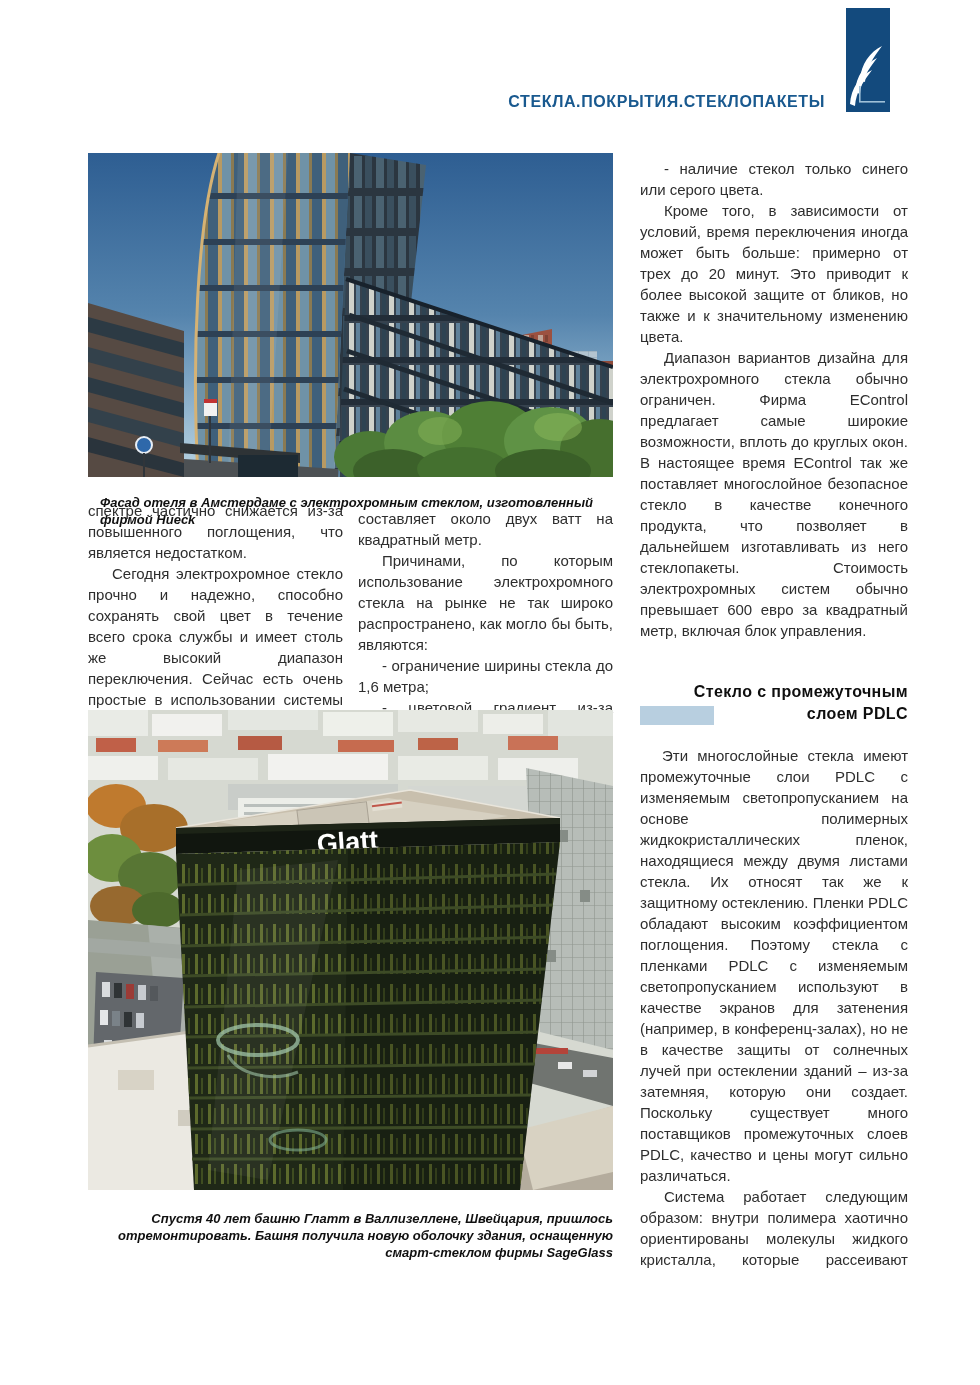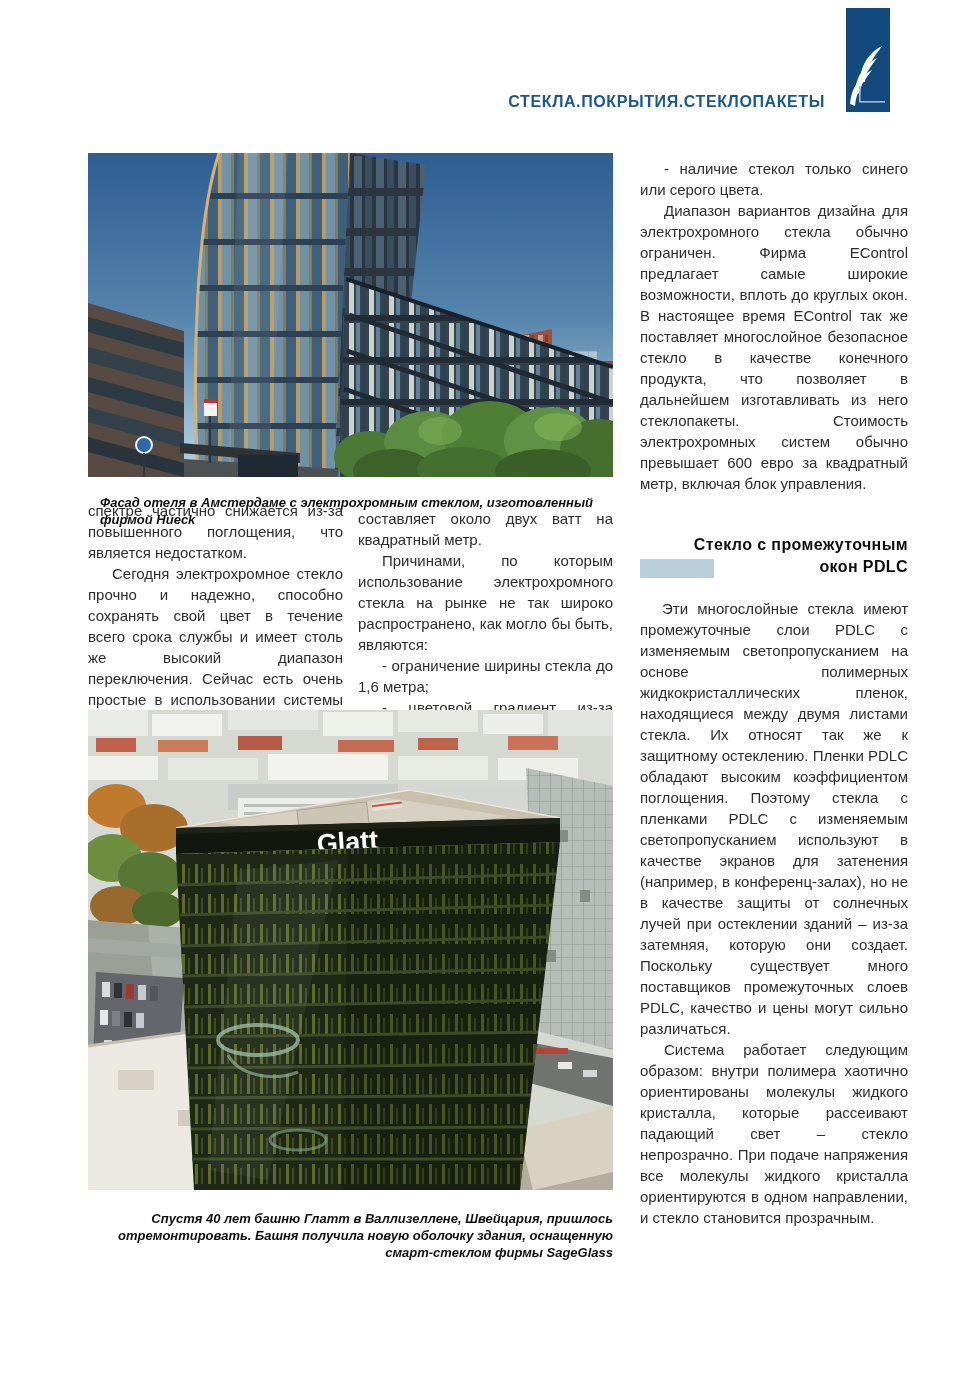--- a/index.html
+++ b/index.html
@@ -151,25 +151,26 @@
   </div>
   <div class="col col-mid">
     <p class="cont">составляет около двух ватт на квадратный метр.</p>
     <p>Причинами, по которым использование электрохромного стекла на рынке не так широко распространено, как могло бы быть, являются:</p>
     <p>- ограничение ширины стекла до 1,6 метра;</p>
     <p>- цветовой градиент из-за падения напряжения;</p>
   </div>
 
   <div class="col col-right">
     <p>- наличие стекол только синего или серого цвета.</p>
+    <p>Кроме того, в зависимости от условий, время переключения иногда может быть больше: примерно от трех до 20 минут. Это приводит к более высокой защите от бликов, но также и к значительному изменению цвета.</p>
     <p>Диапазон вариантов дизайна для электрохромного стекла обычно ограничен. Фирма EControl предлагает самые широкие возможности, вплоть до круглых окон. В настоящее время EControl так же поставляет многослойное безопасное стекло в качестве конечного продукта, что позволяет в дальнейшем изготавливать из него стеклопакеты. Стоимость электрохромных систем обычно превышает 600 евро за квадратный метр, включая блок управления.</p>
     <h3 class="subhead">
       <span class="hl"></span>
       <span class="line">Стекло с промежуточным</span>
-      <span class="line">окон PDLC</span>
+      <span class="line">слоем PDLC</span>
     </h3>
     <p class="cont" style="text-indent:22px;">Эти многослойные стекла имеют промежуточные слои PDLC с изменяемым светопропусканием на основе полимерных жидкокристаллических пленок, находящиеся между двумя листами стекла. Их относят так же к защитному остеклению. Пленки PDLC обладают высоким коэффициентом поглощения. Поэтому стекла с пленками PDLC с изменяемым светопропусканием используют в качестве экранов для затенения (например, в конференц-залах), но не в качестве защиты от солнечных лучей при остеклении зданий – из-за затемняя, которую они создает. Поскольку существует много поставщиков промежуточных слоев PDLC, качество и цены могут сильно различаться.</p>
     <p>Система работает следующим образом: внутри полимера хаотично ориентированы молекулы жидкого кристалла, которые рассеивают падающий свет – стекло непрозрачно. При подаче напряжения все молекулы жидкого кристалла ориентируются в одном направлении, и стекло становится прозрачным.</p>
 
   </div>
 
   <div class="photo2">
     <svg width="525" height="480" viewBox="0 0 525 480">
       <defs>
         <pattern id="gridp" width="11" height="13" patternUnits="userSpaceOnUse">

